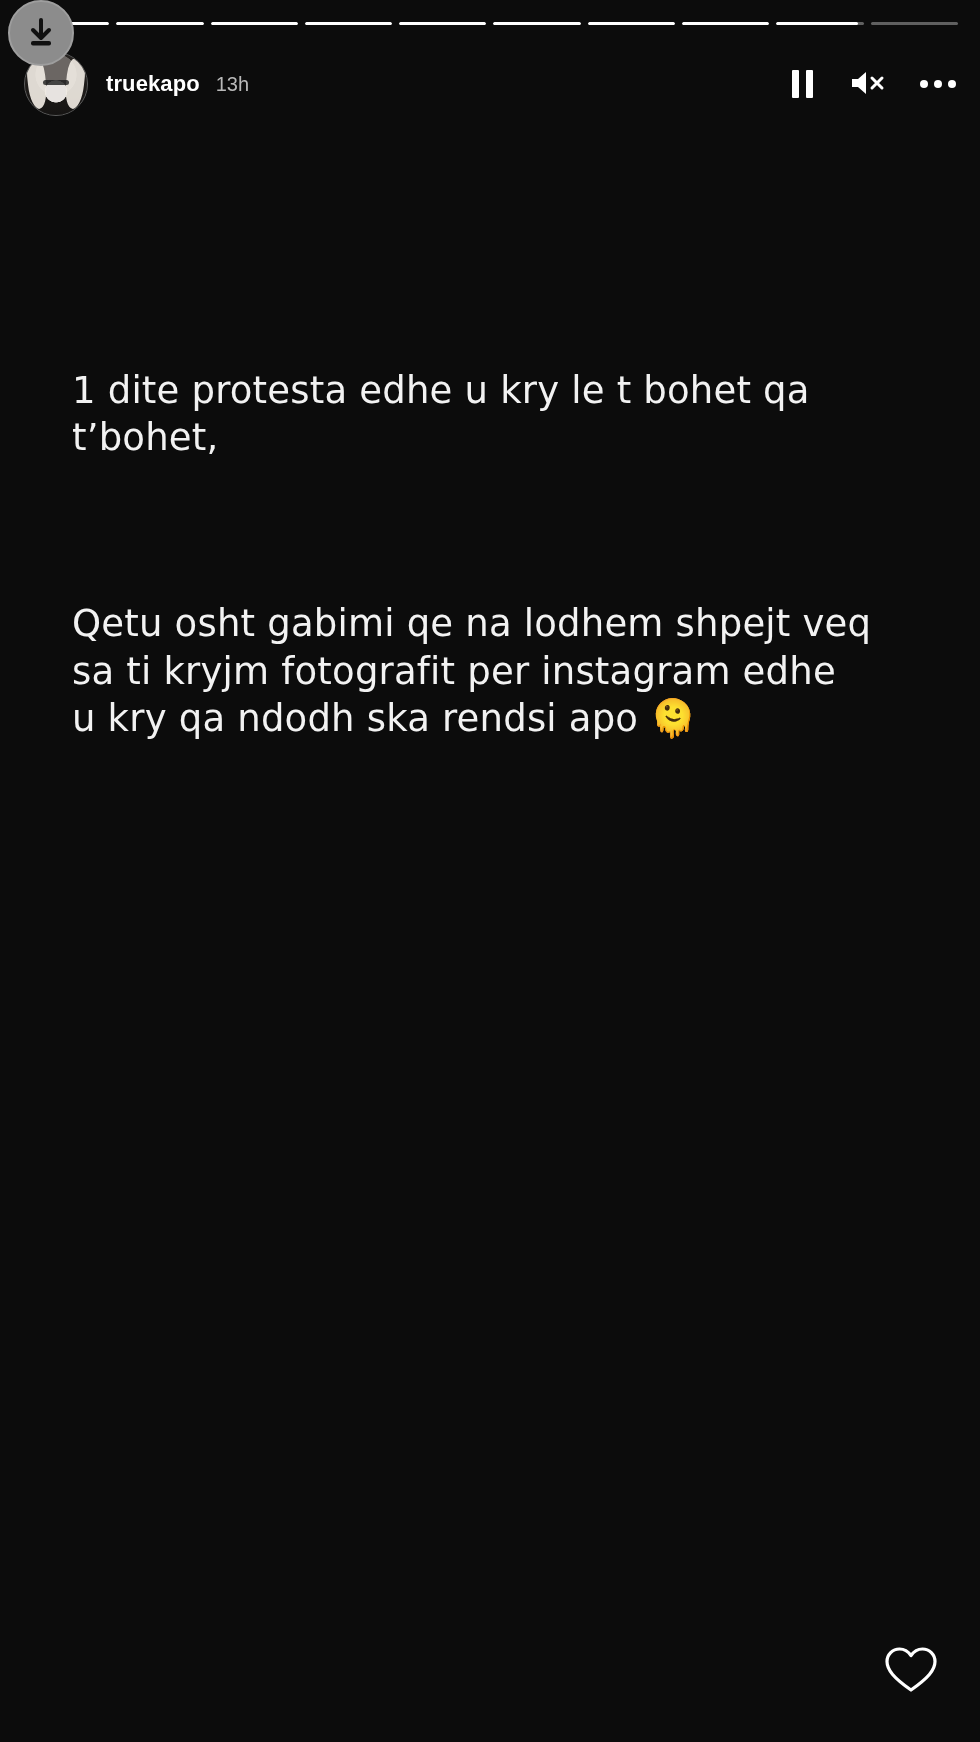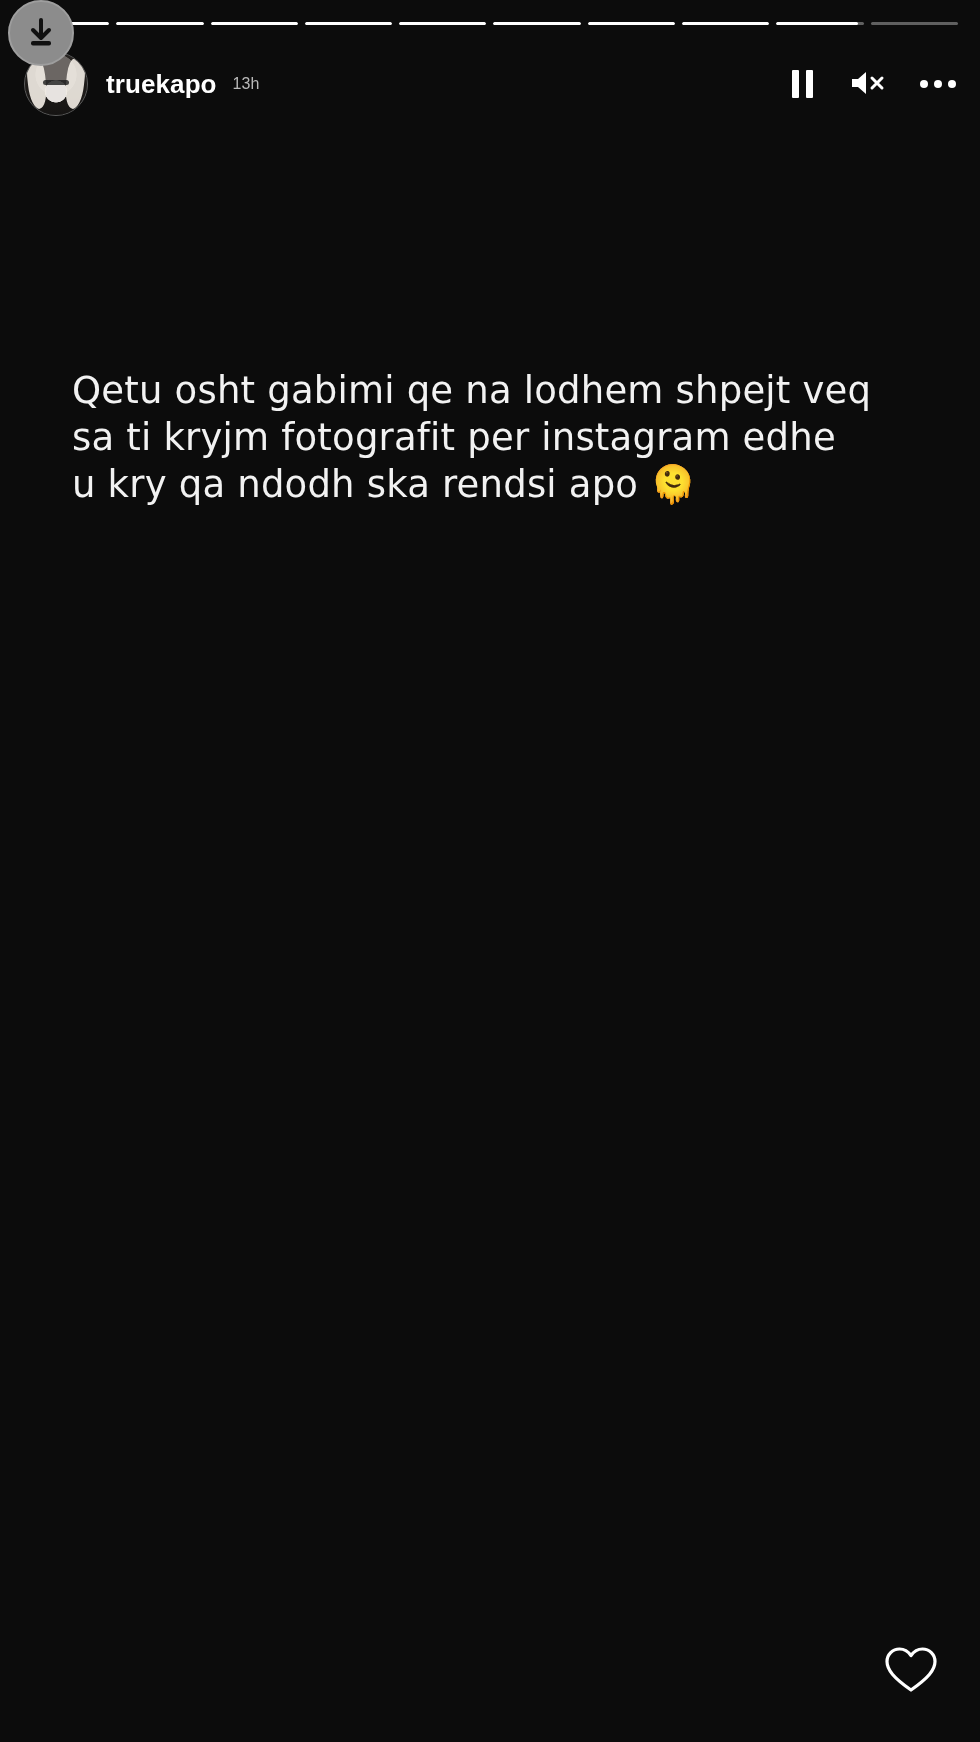--- a/index.html
+++ b/index.html
@@ -110,28 +110,28 @@
     position: absolute;
     left: 18px; top: 27px;
     width: 26px; height: 5px;
     background: #1b1b1b;
     border-radius: 3px;
     opacity: .8;
   }
 
   .username {
     margin-left: 18px;
-    font-size: 26px;
+    font-size: 22px;
     font-weight: 600;
     color: #fff;
     letter-spacing: .1px;
   }
   .timestamp {
     margin-left: 16px;
-    font-size: 16px;
+    font-size: 20px;
     color: #b9b9b9;
     font-weight: 400;
   }
   .header-actions {
     margin-left: auto;
     display: flex;
     align-items: center;
     gap: 34px;
   }
   .icon-btn {
@@ -266,20 +266,22 @@
         <span class="more-icon">
             <span></span>
             <span></span>
             <span></span>
           </span>
       </button>
     </div>
   </div>
 
   <div class="story-text">
+    <p class="para">1 dite protesta edhe u kry le t bohet qa
+t’bohet,</p>
     <p class="para">Qetu osht gabimi qe na lodhem shpejt veq
 sa ti kryjm fotografit per instagram edhe
 u kry qa ndodh ska rendsi apo 🫠</p>
   </div>
 
   <button class="like-btn" aria-label="Like">
     <svg width="54" height="50" viewBox="0 0 54 50" aria-hidden="true">
       <path d="M27 45 C10 33 3 25 3 16.5 C3 9.6 8.6 4 15.5 4 C20 4 24.2 6.5 27 10.6 C29.8 6.5 34 4 38.5 4 C45.4 4 51 9.6 51 16.5 C51 25 44 33 27 45 Z" fill="none" stroke="#ffffff" stroke-width="3.2" stroke-linejoin="round"></path>
     </svg>
   </button>

